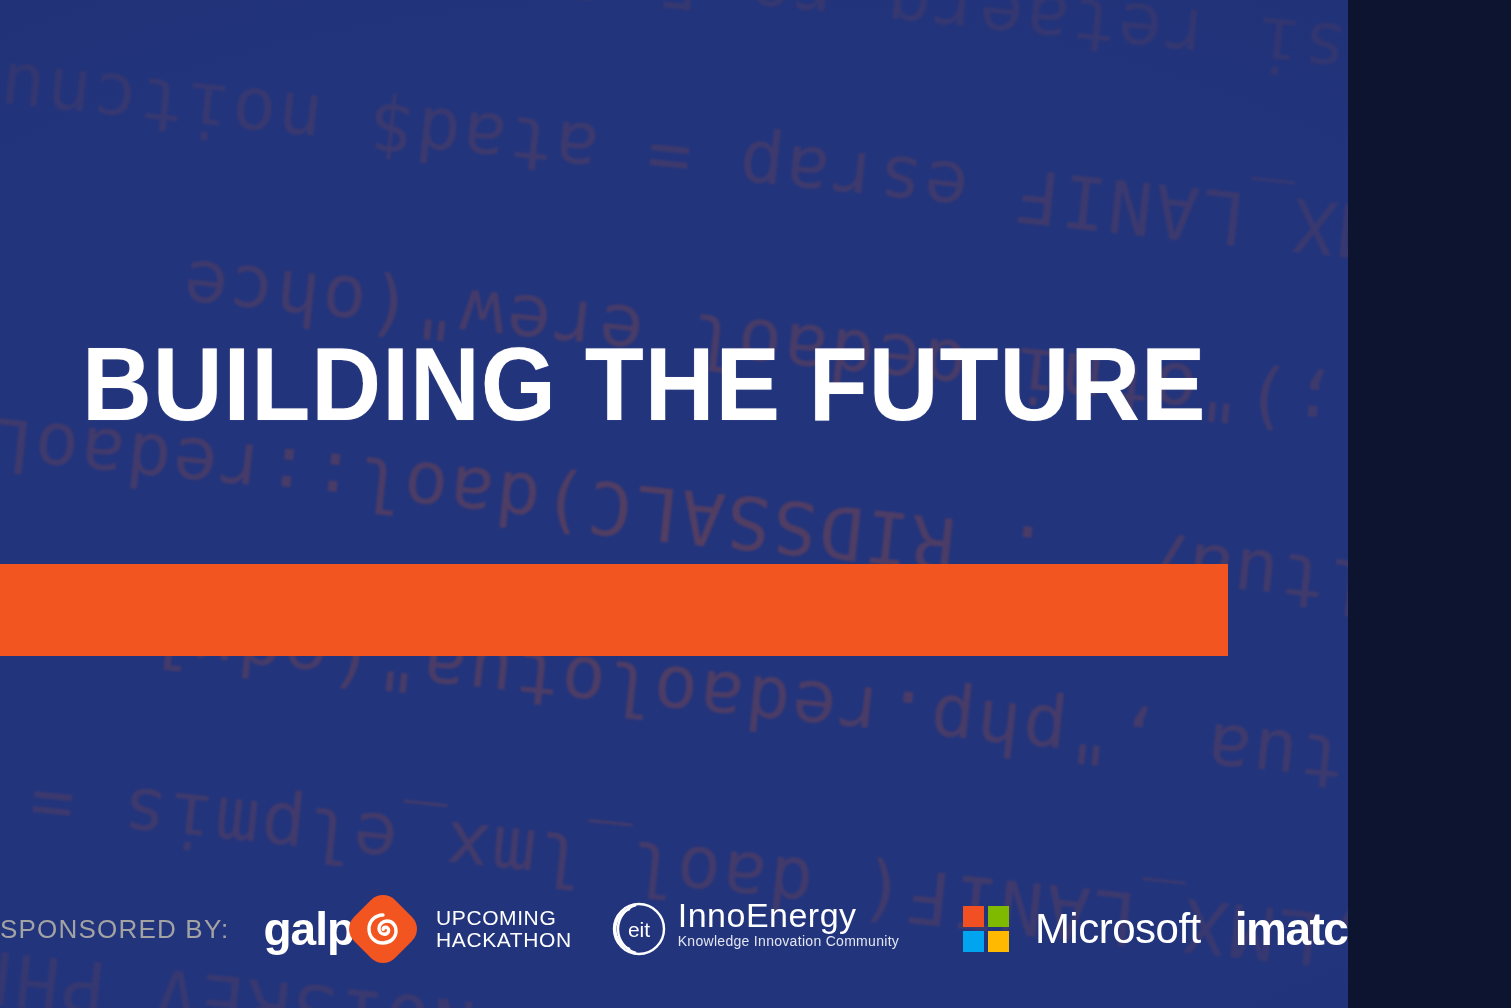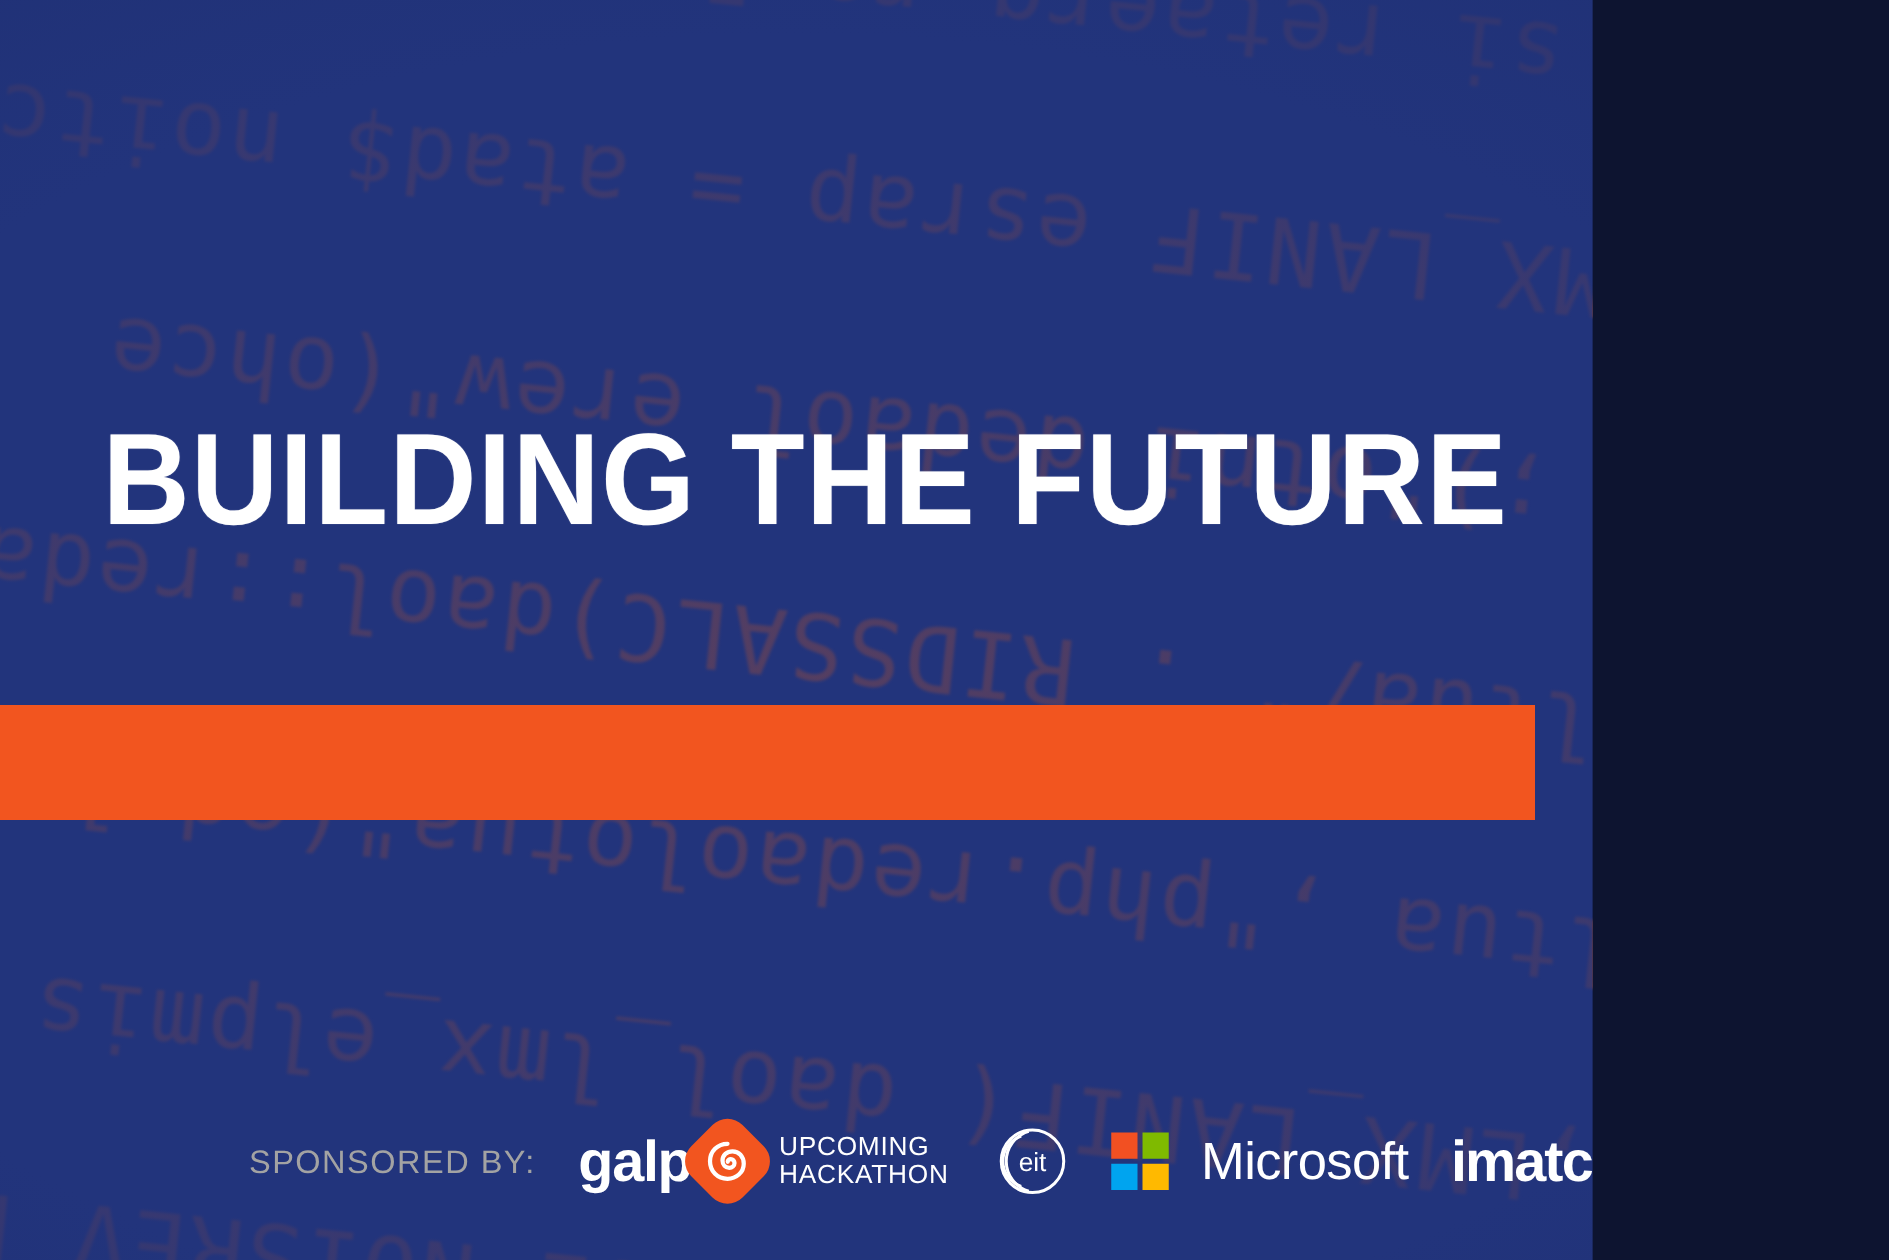--- a/index.html
+++ b/index.html
@@ -6,25 +6,24 @@
     margin: 0;
     padding: 0;
     background: #0d1430;
   }
   body {
     font-family: "Liberation Sans", sans-serif;
   }
 
   .poster {
     position: relative;
-    width: 1247px;
+    width: 1348px;
     height: 1008px;
     overflow: hidden;
     background: #22347c;
-    padding-left: 27px;
   }
 
   
   .code-bg {
     position: absolute;
     inset: -18%;
     overflow: hidden;
     transform: rotate(186deg) scale(1.18);
     transform-origin: 50% 50%;
     opacity: 1;
@@ -158,21 +157,21 @@
     border-radius: 17px;
     transform: rotate(45deg);
     display: flex; align-items: center; justify-content: center;
   }
   .galp-mark svg { transform: rotate(-45deg); }
   .galp-sub {
     color: #ffffff;
     font-size: 21px;
     line-height: 1.06;
     letter-spacing: .6px;
-    margin-left: 12px;
+    margin-left: 24px;
     font-weight: 400;
   }
 
   
   .eit { display: flex; align-items: flex-start; gap: 10px; }
   .eit-mark { width: 62px; height: 62px; }
   .eit-text .eit-name {
     color: #ffffff;
     font-size: 34px;
     letter-spacing: .5px;
@@ -263,20 +262,24 @@
 
     <div class="logo-block eit">
       <span class="eit-mark">
         <svg width="62" height="62" viewBox="0 0 62 62" aria-hidden="true">
           <circle cx="33" cy="31" r="25" fill="none" stroke="#ffffff" stroke-width="2.4"></circle>
           <path d="M30 7 A25 25 0 0 0 30 55" fill="none" stroke="#ffffff" stroke-width="2.4"></path>
           <path d="M24 11 A21 21 0 0 0 24 51" fill="none" stroke="#ffffff" stroke-width="2.2"></path>
           <text x="33" y="39" text-anchor="middle" font-family="Liberation Sans, sans-serif" font-size="21" fill="#ffffff">eit</text>
         </svg>
       </span>
+      <span class="eit-text">
+        <span class="eit-name">InnoEnergy</span>
+        <span class="eit-tag">Knowledge Innovation Community</span>
+      </span>
     </div>
 
     <div class="logo-block ms">
       <span class="ms-grid">
         <i style="background:#f25022"></i>
         <i style="background:#7fba00"></i>
         <i style="background:#00a4ef"></i>
         <i style="background:#ffb900"></i>
       </span>
       <span class="ms-word">Microsoft</span>

